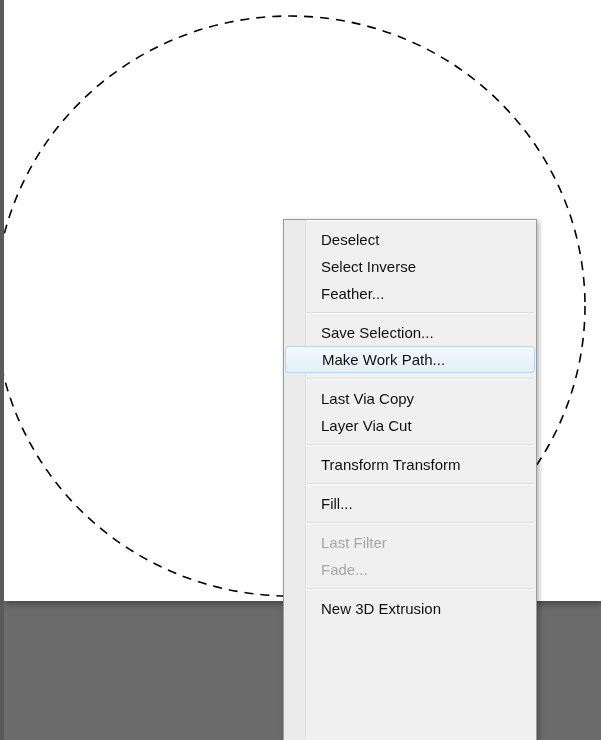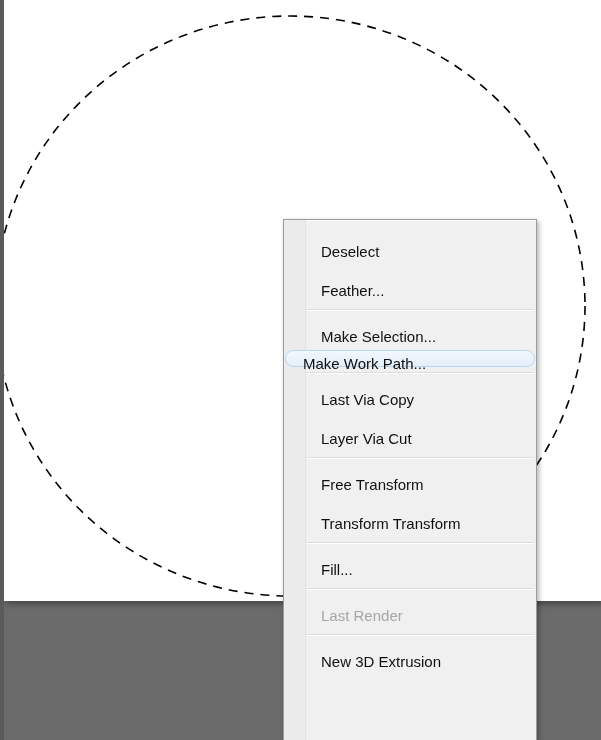--- a/index.html
+++ b/index.html
@@ -101,32 +101,31 @@
   .menu-item {
     position: relative;
     height: 27px;
     line-height: 27px;
     padding-left: 37px;
     font-size: 15px;
     color: #101010;
     white-space: nowrap;
     box-sizing: border-box;
     cursor: default;
-    margin-top: 12px;
   }
   .menu-item.disabled {
     color: #a6a6a6;
   }
   .menu-item.highlighted {
     background: linear-gradient(to bottom, #f3f8fd 0%, #e4eff9 100%);
     border: 1px solid #b8d6ef;
-    border-radius: 12px;
+    border-radius: 4px;
     margin: 0 1px;
-    padding-left: 17px;
-    height: 17px;
+    padding-left: 36px;
+    height: 27px;
     line-height: 25px;
   }
 
   .menu-sep {
     height: 1px;
     margin: 5px 2px 5px 22px;
     background: #dcdcdc;
     border-bottom: 1px solid #ffffff;
     font-size: 0;
     line-height: 0;
@@ -144,32 +143,33 @@
   <div class="canvas">
     <svg class="canvas-svg" width="597" height="601" viewBox="0 0 597 601">
       <ellipse cx="286" cy="306" rx="295" ry="290" fill="none" stroke="#000000" stroke-width="1.6" stroke-dasharray="9 7"></ellipse>
     </svg>
   </div>
 
   <div class="context-menu">
     <div class="menu-gutter"></div>
     <div class="menu-body" id="menu-body">
         <div class="menu-item">Deselect</div>
+        <div class="menu-item">Select Inverse</div>
         <div class="menu-item">Feather...</div>
         <div class="menu-sep"></div>
-        <div class="menu-item">Make Selection...</div>
+        <div class="menu-item">Save Selection...</div>
         <div class="menu-item highlighted">Make Work Path...</div>
         <div class="menu-sep"></div>
         <div class="menu-item">Last Via Copy</div>
         <div class="menu-item">Layer Via Cut</div>
         <div class="menu-sep"></div>
-        <div class="menu-item">Free Transform</div>
         <div class="menu-item">Transform Transform</div>
         <div class="menu-sep"></div>
         <div class="menu-item">Fill...</div>
         <div class="menu-sep"></div>
-        <div class="menu-item disabled">Last Render</div>
+        <div class="menu-item disabled">Last Filter</div>
+        <div class="menu-item disabled">Fade...</div>
         <div class="menu-sep"></div>
         <div class="menu-item">New 3D Extrusion</div>
       </div>
   </div>
 
 </div>
 
 </body></html>

